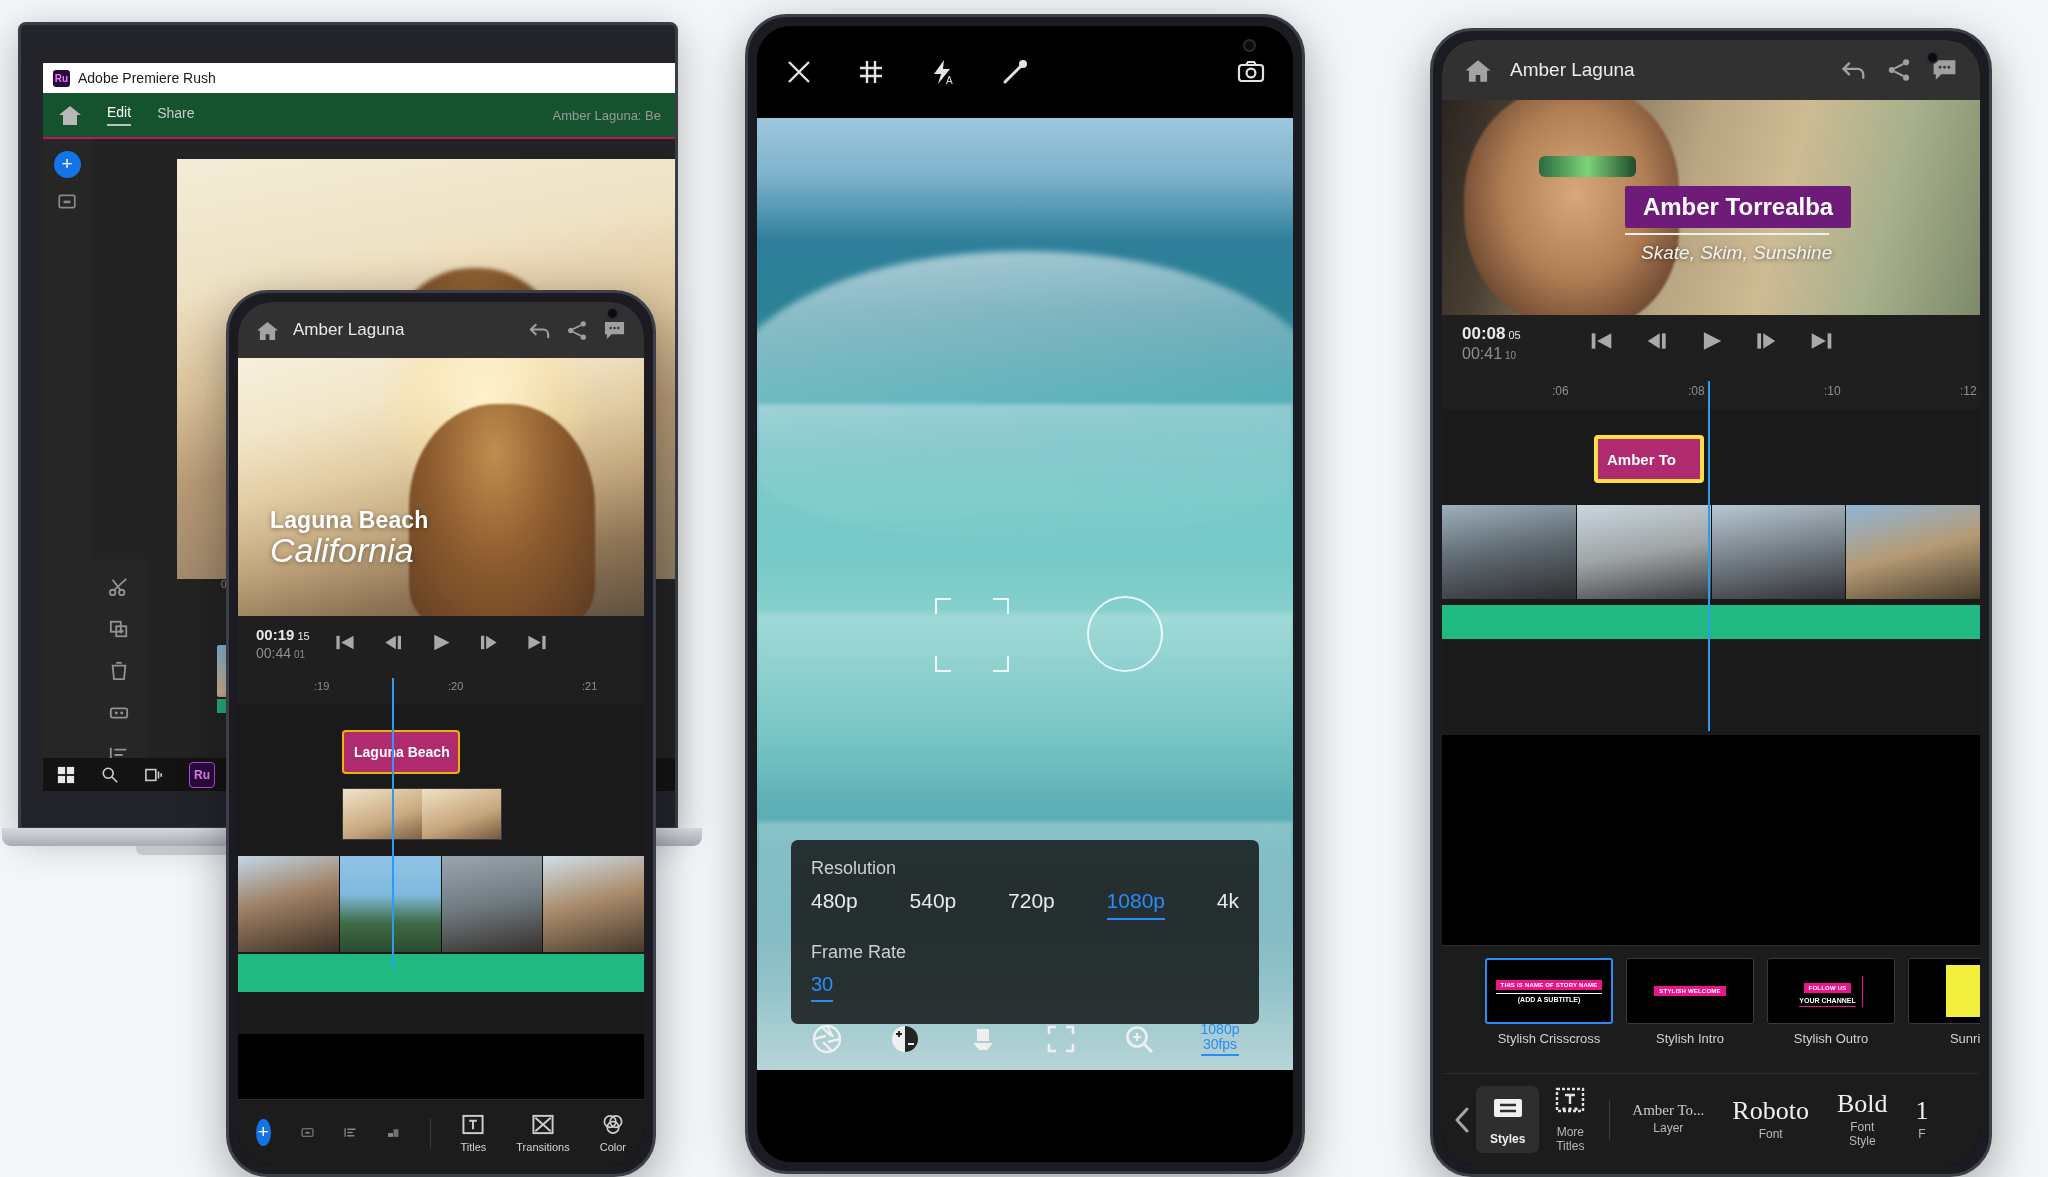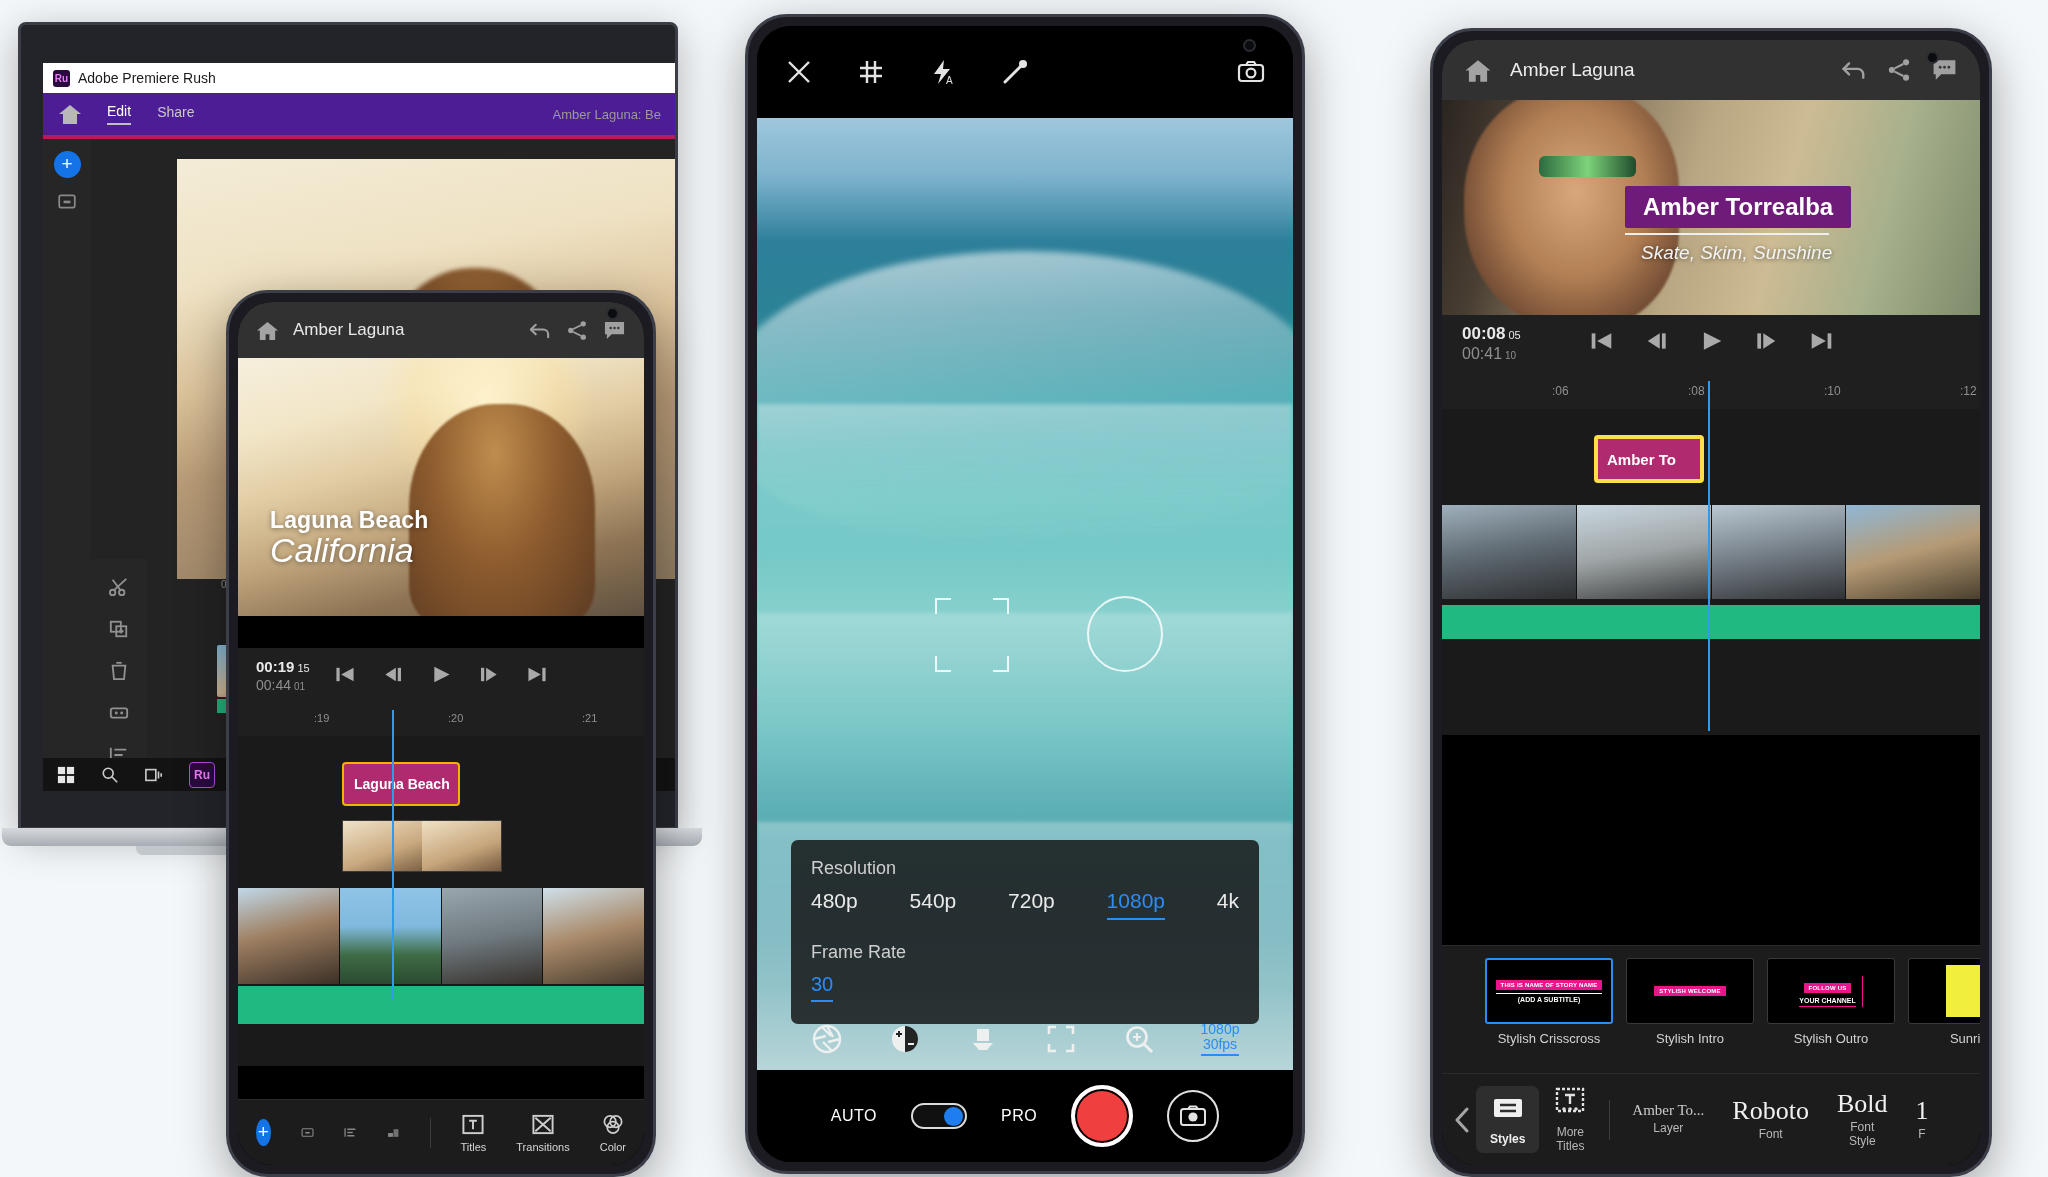--- a/index.html
+++ b/index.html
@@ -30,23 +30,23 @@
     padding-left: 10px; gap: 8px;
   }
   .rush-logo {
     width: 17px; height: 17px; background: #2b0a3d; border-radius: 3px;
     color: #e77df5; font-size: 10px; font-weight: bold;
     display: flex; align-items: center; justify-content: center;
     font-family: "Liberation Sans", sans-serif;
   }
   .rush-title-text { font-size: 14px; color: #1b1b1b; }
   .rush-menubar {
-    height: 46px; background: #4c1d95; display: flex; align-items: center;
+    height: 46px; background: #14532d; display: flex; align-items: center;
     padding: 0 16px; gap: 26px; position: relative;
-    border-bottom: 4px solid #be185d;
+    border-bottom: 2px solid #be185d;
   }
   .home-glyph { width: 22px; height: 19px; position: relative; }
   .home-glyph::before {
     content:''; position:absolute; left:0; top:0; width:0;height:0;
     border-left:11px solid transparent; border-right:11px solid transparent;
     border-bottom:9px solid #b8b8b8;
   }
   .home-glyph::after {
     content:''; position:absolute; left:4px; top:8px; width:14px;height:11px;
     background:#b8b8b8;
@@ -144,21 +144,21 @@
     position:absolute; left:30%; top:-18%; width:62%; height:66%;
     background: radial-gradient(circle at 50% 50%, rgba(255,243,205,.95) 0%, rgba(255,228,160,.35) 48%, rgba(255,228,160,0) 72%);
   }
   .ov-title {
     position: absolute; left: 32px; bottom: 46px; color: #fff;
     text-shadow: 0 1px 5px rgba(0,0,0,.42); z-index: 4;
   }
   .ov-line1 { font-size: 23px; font-weight: bold; letter-spacing: .1px; }
   .ov-line2 { font-size: 34px; font-style: italic; font-weight: 300; margin-top: -3px; }
   .pa-transport {
-    background: #1f1f1f; padding: 10px 16px 4px 16px; position: relative; height: 62px; margin-top: 32px;
+    background: #1f1f1f; padding: 10px 16px 4px 16px; position: relative; height: 62px;
   }
   .tc-block { position: absolute; left: 18px; top: 10px; line-height: 1.25; }
   .tc-main { font-size: 15px; color: #e9e9e9; font-weight: bold; }
   .tc-main span { font-size: 11px; font-weight: normal; margin-left: 3px; }
   .tc-total { font-size: 14px; color: #8f8f8f; }
   .tc-total span { font-size: 10px; margin-left: 3px; }
   .transport-btns {
     display: flex; justify-content: center; gap: 24px; padding-top: 6px;
   }
   .tbtn { width: 24px; height: 21px; opacity: .82; }
@@ -630,35 +630,20 @@
           <circle cx="14" cy="14" r="9.5" fill="none" stroke="#f2f2f2" stroke-width="2.6"></circle>
           <path d="M14 10 v8 M10 14 h8" stroke="#f2f2f2" stroke-width="2.2"></path>
           <path d="M21 21 L29 29" stroke="#f2f2f2" stroke-width="3"></path>
         </svg>
         <div class="fps-badge">
           <div>1080p</div>
           <div>30fps</div>
         </div>
       </div>
 
-      <div class="pb-shutterbar">
-        <div class="mode-label">AUTO</div>
-        <div class="toggle">
-            <div class="knob"></div>
-          </div>
-        <div class="mode-label">PRO</div>
-        <div class="shutter"></div>
-        <div class="photo-btn">
-          <svg width="28" height="24" viewBox="0 0 28 24">
-            <rect x="2" y="5" width="24" height="16" rx="2.5" fill="none" stroke="#e2e2e2" stroke-width="2"></rect>
-            <circle cx="14" cy="13" r="4.6" fill="#e2e2e2"></circle>
-            <path d="M9 5 l2-2.6 h6 L19 5" fill="none" stroke="#e2e2e2" stroke-width="2"></path>
-          </svg>
-        </div>
-      </div>
 
     </div>
   </div>
 
   <div class="phone" id="phoneC">
     <div class="notch-cam" style="right:50px; top:20px;"></div>
     <div class="side-btn" style="right:-3px; top:230px; height:60px;"></div>
     <div class="phone-screen">
 
       <div class="pc-header">

